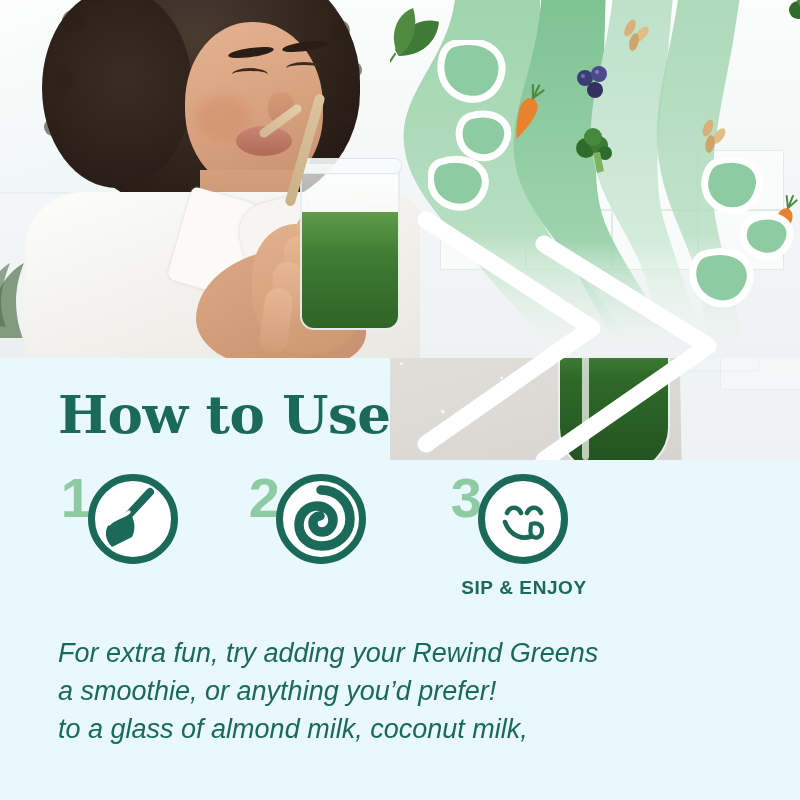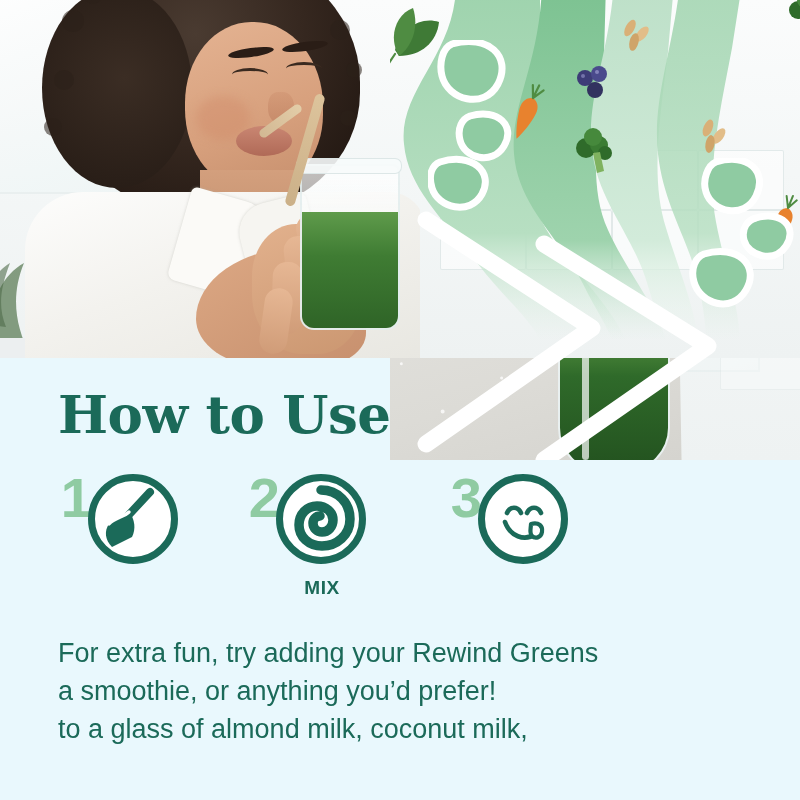--- a/index.html
+++ b/index.html
@@ -117,21 +117,21 @@
   .step-num{position:absolute;top:6px;left:0;width:46px;text-align:right;
       font-weight:700;font-size:56px;line-height:1;color:#8fcba2;}
   .step-circle{position:absolute;top:10px;left:42px;width:90px;height:90px;border-radius:50%;
       border:7px solid #1b6a59;background:#ffffff;box-sizing:border-box;}
   .step-ico{position:absolute;top:10px;left:42px;width:90px;height:90px;}
   .step-label{position:absolute;top:113px;left:0;width:176px;text-align:center;
       font-weight:700;font-size:19px;letter-spacing:.6px;color:#1b6a59;}
 
   .blurb{position:absolute;left:58px;top:276px;width:700px;
       font-size:27px;line-height:38px;color:#1b6a59;}
-  .blurb div{white-space:nowrap;}
+  .blurb div{white-space:nowrap;font-style:italic;}
 </style>
 </head>
 <body>
 
 <div class="canvas">
 
   <div class="hero-right-ext">
     <div class="photoR">
       <div class="kitchen"></div>
 
@@ -356,32 +356,32 @@
       </div>
 
       <div class="step" style="left:188px;">
         <div class="step-num">2</div>
         <div class="step-circle"></div>
         <svg class="step-ico" viewBox="0 0 90 90">
           <path d="M45 16 C62 16 74 29 74 45 C74 61 61 72 46 72 C33 72 23 63 23 51
                    C23 40 31 32 41 32 C50 32 57 38 57 46 C57 53 52 58 46 58
                    C41 58 37 54 37 49 C37 45 40 42 44 42" fill="none" stroke="#1b6a59" stroke-width="9.5" stroke-linecap="round"></path>
         </svg>
-        <div class="step-label">MIX</div>
       </div>
 
       <div class="step" style="left:390px;">
         <div class="step-num">3</div>
         <div class="step-circle"></div>
         <svg class="step-ico" viewBox="0 0 90 90">
           <path d="M29 39 C32 32 40 32 43 39" fill="none" stroke="#1b6a59" stroke-width="4.6" stroke-linecap="round"></path>
           <path d="M49 39 C52 32 60 32 63 39" fill="none" stroke="#1b6a59" stroke-width="4.6" stroke-linecap="round"></path>
           <path d="M27 48 C32 62 46 68 58 60" fill="none" stroke="#1b6a59" stroke-width="4.6" stroke-linecap="round"></path>
           <path d="M53 50 C61 48 65 52 64 58 C63 64 57 65 54 62 C51 59 53 54 53 50 Z" fill="#ffffff" stroke="#1b6a59" stroke-width="4.2" stroke-linejoin="round"></path>
         </svg>
+        <div class="step-label">SIP &amp; ENJOY</div>
       </div>
     </div>
 
     <div class="blurb">
       <div>For extra fun, try adding your Rewind Greens</div>
       <div>a smoothie, or anything you’d prefer!</div>
       <div>to a glass of almond milk, coconut milk,</div>
     </div>
   </div>
 </div>

